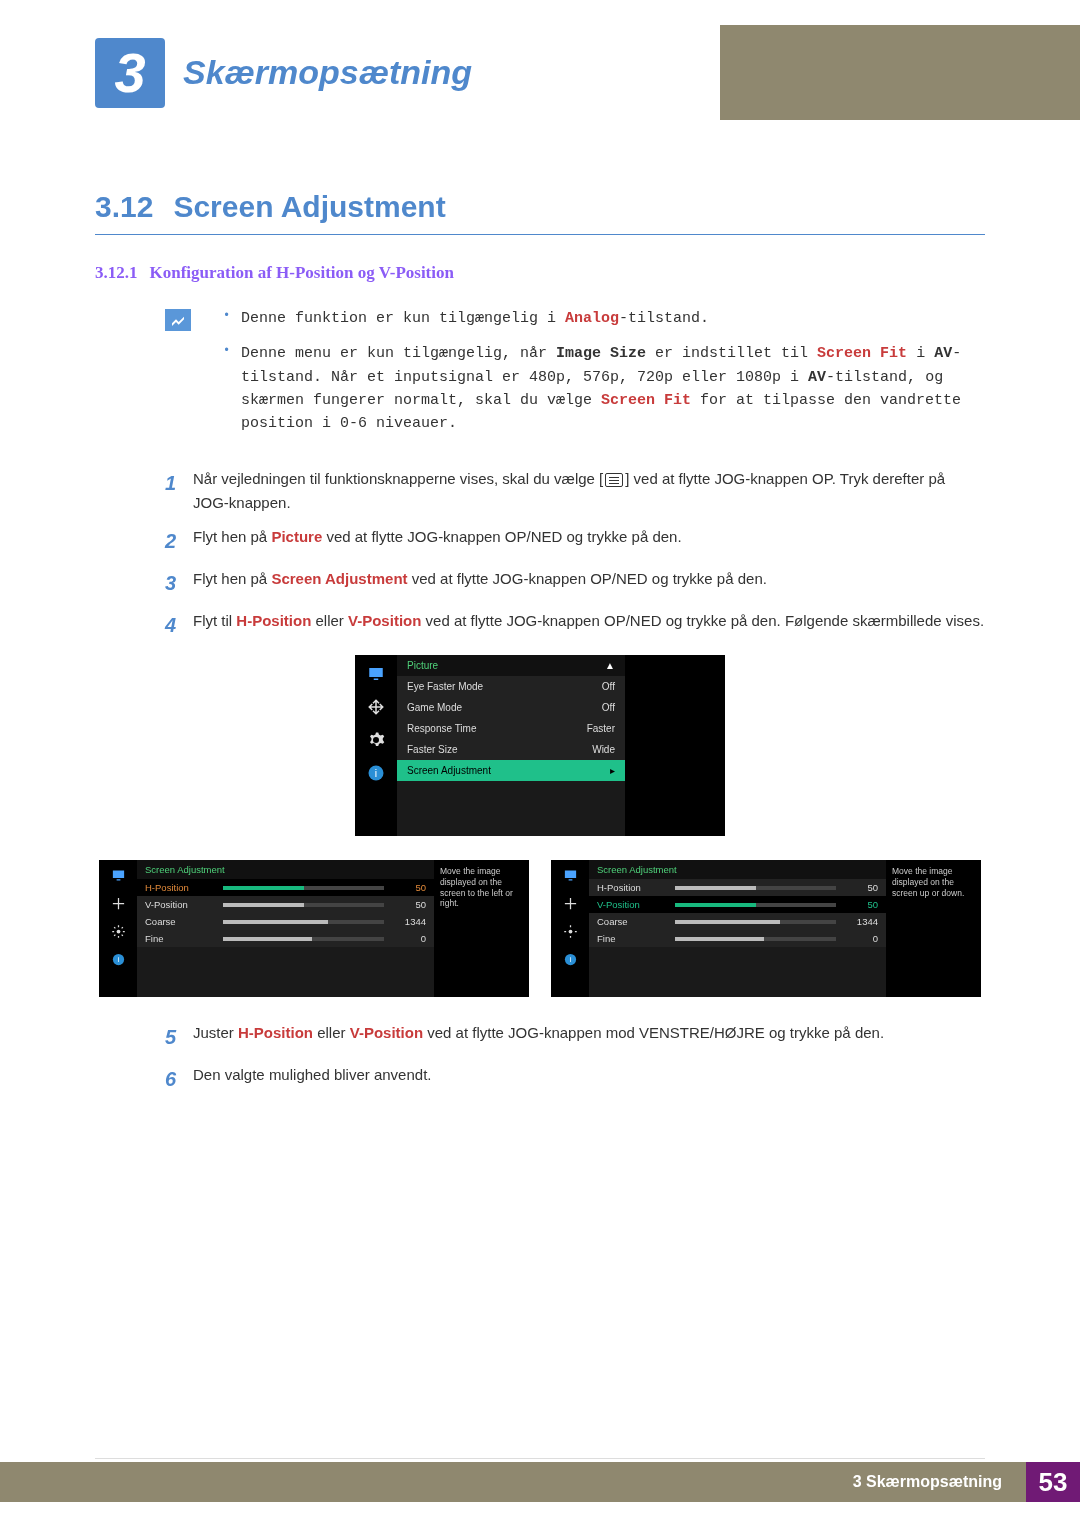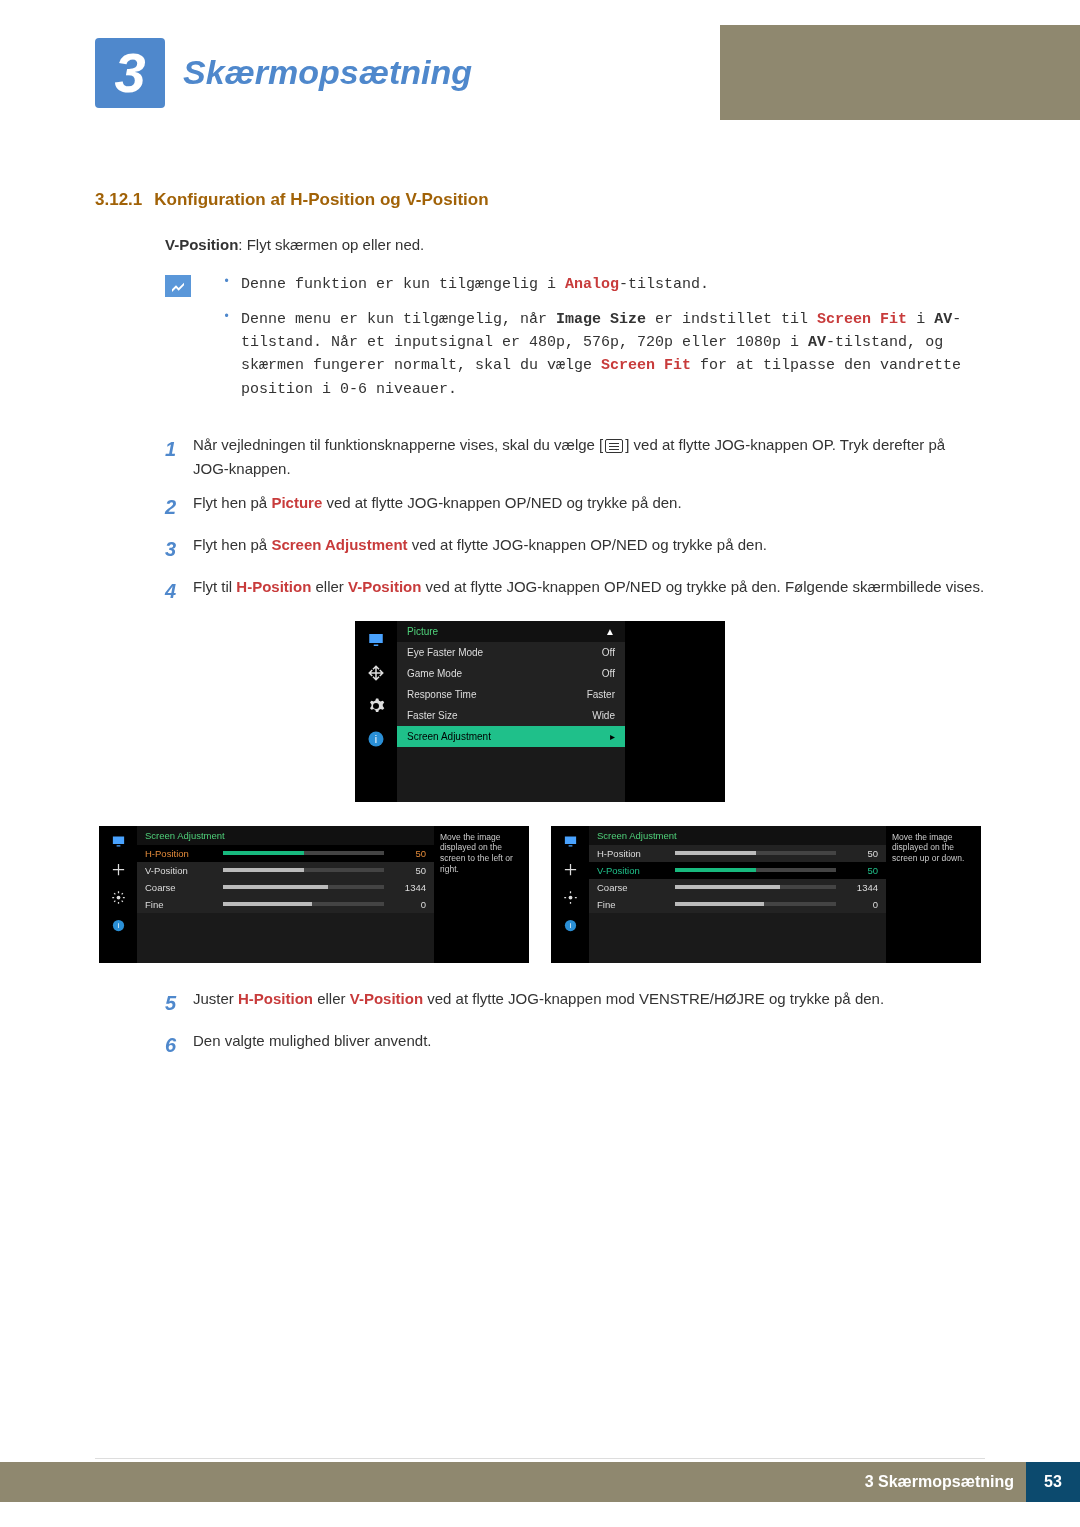--- a/index.html
+++ b/index.html
@@ -31,21 +31,21 @@
     font-size: 34px; font-weight: bold; font-style: italic;
     color: #4f88cc; margin-left: 18px;
   }
   .content { position: absolute; top: 190px; left: 95px; right: 95px; }
   .sec-h {
     font-size: 30px; color: #4f88cc; font-weight: bold;
     border-bottom: 1px solid #4f88cc; padding-bottom: 10px; margin-bottom: 28px;
   }
   .sec-h .num { margin-right: 20px; }
   .sub-h {
-    font-size: 17px; color: #a16207; font-weight: bold; margin-bottom: 24px;
+    font-size: 17px; color: #8b5cf6; font-weight: bold; margin-bottom: 24px; font-family: Liberation Serif, serif;
   }
   .sub-h .num { margin-right: 12px; }
   .para { margin: 0 0 16px 70px; line-height: 1.5; }
   .bold { font-weight: bold; }
   .red { color: #c83b3b; }
   .note-block { display: flex; margin-left: 70px; margin-bottom: 20px;}
   .note-icon {
     width: 26px; height: 22px; background: #5a97d9;
     display:flex;align-items:center;justify-content:center;color:#fff;
     flex-shrink:0; margin-top:2px;
@@ -96,39 +96,41 @@
   .osd-sm-row.sel2 .bar .fill{background:#18b97e;}
   .osd-sm-row .val{width:34px;text-align:right;}
   .osd-sm-gap{background:#1a1a1a;height:50px;}
   .osd-sm-tip{width:95px;background:#000;color:#ccc;font-size:8.5px;padding:6px;line-height:1.25;}
 
   .footer {
     position:absolute; bottom:25px; left:0; right:0; height:40px;
     background:#8f886f; display:flex;align-items:center;justify-content:flex-end;
     color:#fff;font-weight:bold;font-size:16px;padding-right:0;
   }
-  .footer .fsec{margin-right:12px;}
-  .footer .pg{background:#0c4a6e;height:40px;width:54px;display:flex;align-items:center;justify-content:center;font-size:16px;}
+  .footer .fsec{margin-right:24px;}
+  .footer .pg{background:#701a75;height:40px;width:54px;display:flex;align-items:center;justify-content:center;font-size:26px;}
   .footer-rule{position:absolute;bottom:68px;left:95px;right:95px;height:1px;background:#ddd;}
 </style>
 </head>
 <body>
 
 <div class="hdr-bar"></div>
 <div class="hdr-white">
   <div class="chapter-badge">3</div>
   <div class="chapter-title">Skærmopsætning</div>
 </div>
 
 <div class="content">
+  <div class="sec-h">
+    <span class="num">3.12</span><span>Screen Adjustment</span>
+  </div>
   <div class="sub-h">
     <span class="num">3.12.1</span><span>Konfiguration af H-Position og V-Position</span>
   </div>
 
-  <p class="para"><span class="bold">V-Position</span><span>: Flyt skærmen op eller ned.</span></p>
 
   <div class="note-block">
     <div class="note-icon">
       <svg viewBox="0 0 24 24">
           <path fill="#fff" d="M3 17l6-6 4 4 8-8v4l-8 8-4-4-6 6z"></path>
         </svg>
     </div>
     <ul class="note-list">
       <li><span>Denne funktion er kun tilgængelig i </span><span class="bold red">Analog</span><span>-tilstand.</span></li>
       <li><span>Denne menu er kun tilgængelig, når </span><span class="bold">Image Size</span><span> er indstillet til </span><span class="bold red">Screen Fit</span><span> i </span><span class="bold">AV</span><span>-tilstand. Når et inputsignal er 480p, 576p, 720p eller 1080p i </span><span class="bold">AV</span><span>-tilstand, og skærmen fungerer normalt, skal du vælge </span><span class="bold red">Screen Fit</span><span> for at tilpasse den vandrette position i 0-6 niveauer.</span></li>

